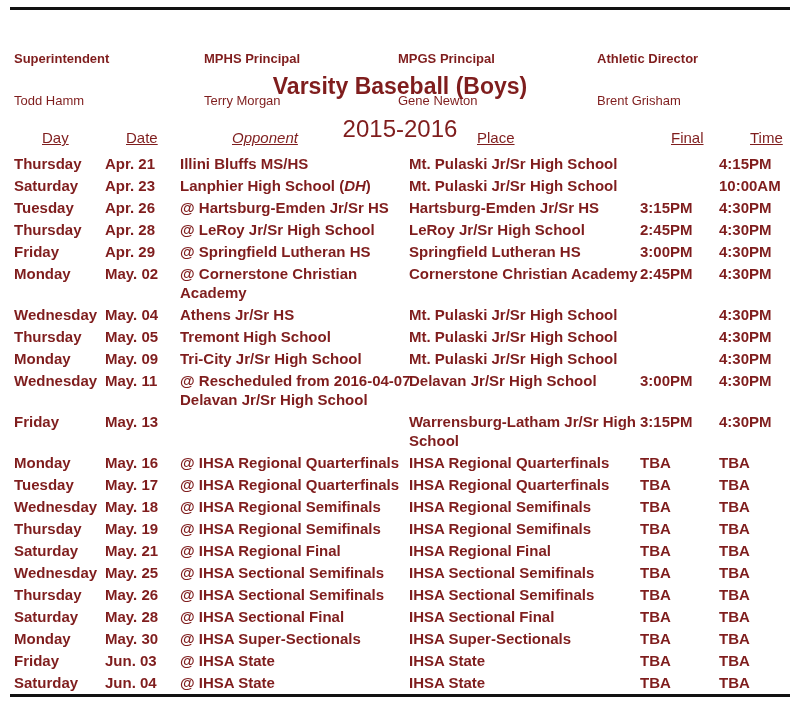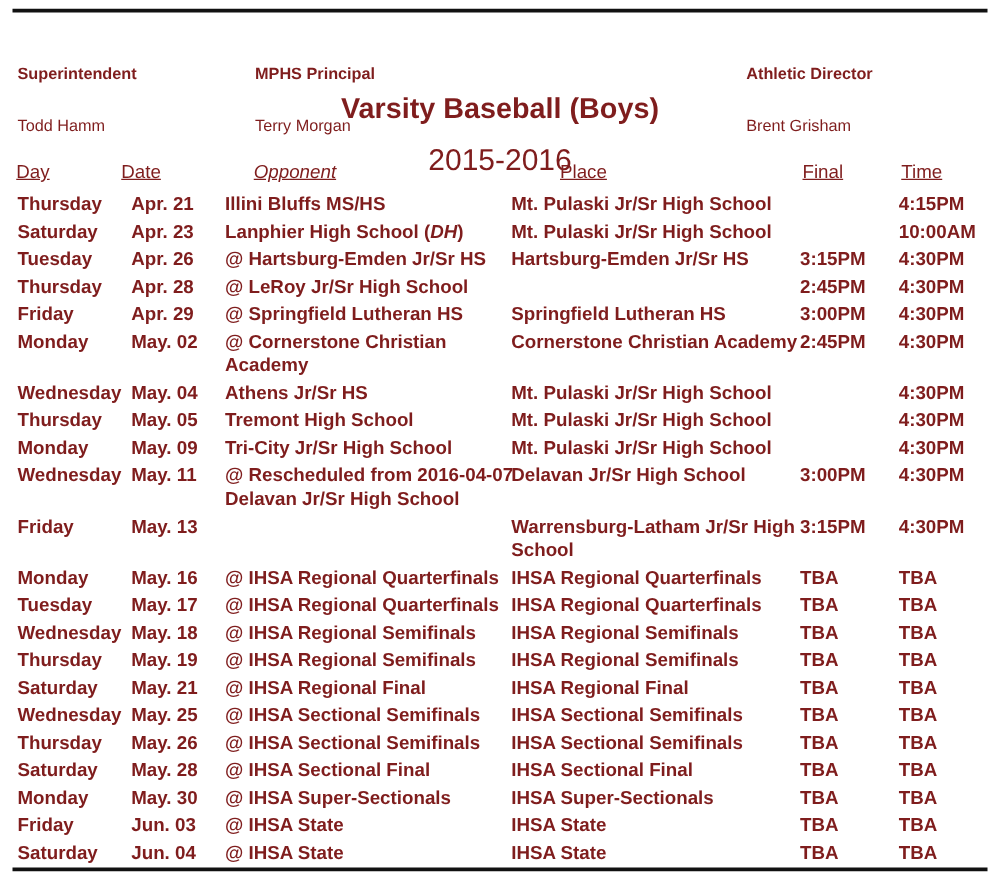--- a/index.html
+++ b/index.html
@@ -69,20 +69,21 @@
     width: 100%;
     height: 20px;
     font-size: 15px;
     font-weight: normal;
   }
   .thead span {
     position: absolute;
     top: 0;
     text-decoration: underline;
     white-space: pre;
+    margin-left: 29px;
   }
   .h-day     { left: 13px; }
   .h-date    { left: 97px; }
   .h-opp     { left: 203px; font-style: italic; }
   .h-place   { left: 448px; }
   .h-depart  { left: 642px; }
   .h-time    { left: 721px; }
 
   
   .tbody {
@@ -119,20 +120,24 @@
   <div class="rule top"></div>
 
   <div class="staff-block staff-pos-0">
     <span class="staff-title">Superintendent</span>
     <span class="staff-name">Todd Hamm</span>
   </div>
   <div class="staff-block staff-pos-1">
     <span class="staff-title">MPHS Principal</span>
     <span class="staff-name">Terry Morgan</span>
   </div>
+  <div class="staff-block staff-pos-2">
+    <span class="staff-title">MPGS Principal</span>
+    <span class="staff-name">Gene Newton</span>
+  </div>
   <div class="staff-block staff-pos-3">
     <span class="staff-title">Athletic Director</span>
     <span class="staff-name">Brent Grisham</span>
   </div>
 
   <div class="title-wrap">
     <div class="doc-title">Varsity Baseball (Boys)</div>
     <div class="doc-season">2015-2016</div>
   </div>
 
@@ -167,20 +172,21 @@
       <span class="cell c-date">Apr. 26</span>
       <span class="cell c-opp">@ Hartsburg-Emden Jr/Sr HS</span>
       <span class="cell c-place">Hartsburg-Emden Jr/Sr HS</span>
       <span class="cell c-depart">3:15PM</span>
       <span class="cell c-time">4:30PM</span>
     </div>
       <div class="trow" style="height: 22px;">
       <span class="cell c-day">Thursday</span>
       <span class="cell c-date">Apr. 28</span>
       <span class="cell c-opp">@ LeRoy Jr/Sr High School</span>
+      <span class="cell c-place">LeRoy Jr/Sr High School</span>
       <span class="cell c-depart">2:45PM</span>
       <span class="cell c-time">4:30PM</span>
     </div>
       <div class="trow" style="height: 22px;">
       <span class="cell c-day">Friday</span>
       <span class="cell c-date">Apr. 29</span>
       <span class="cell c-opp">@ Springfield Lutheran HS</span>
       <span class="cell c-place">Springfield Lutheran HS</span>
       <span class="cell c-depart">3:00PM</span>
       <span class="cell c-time">4:30PM</span>

